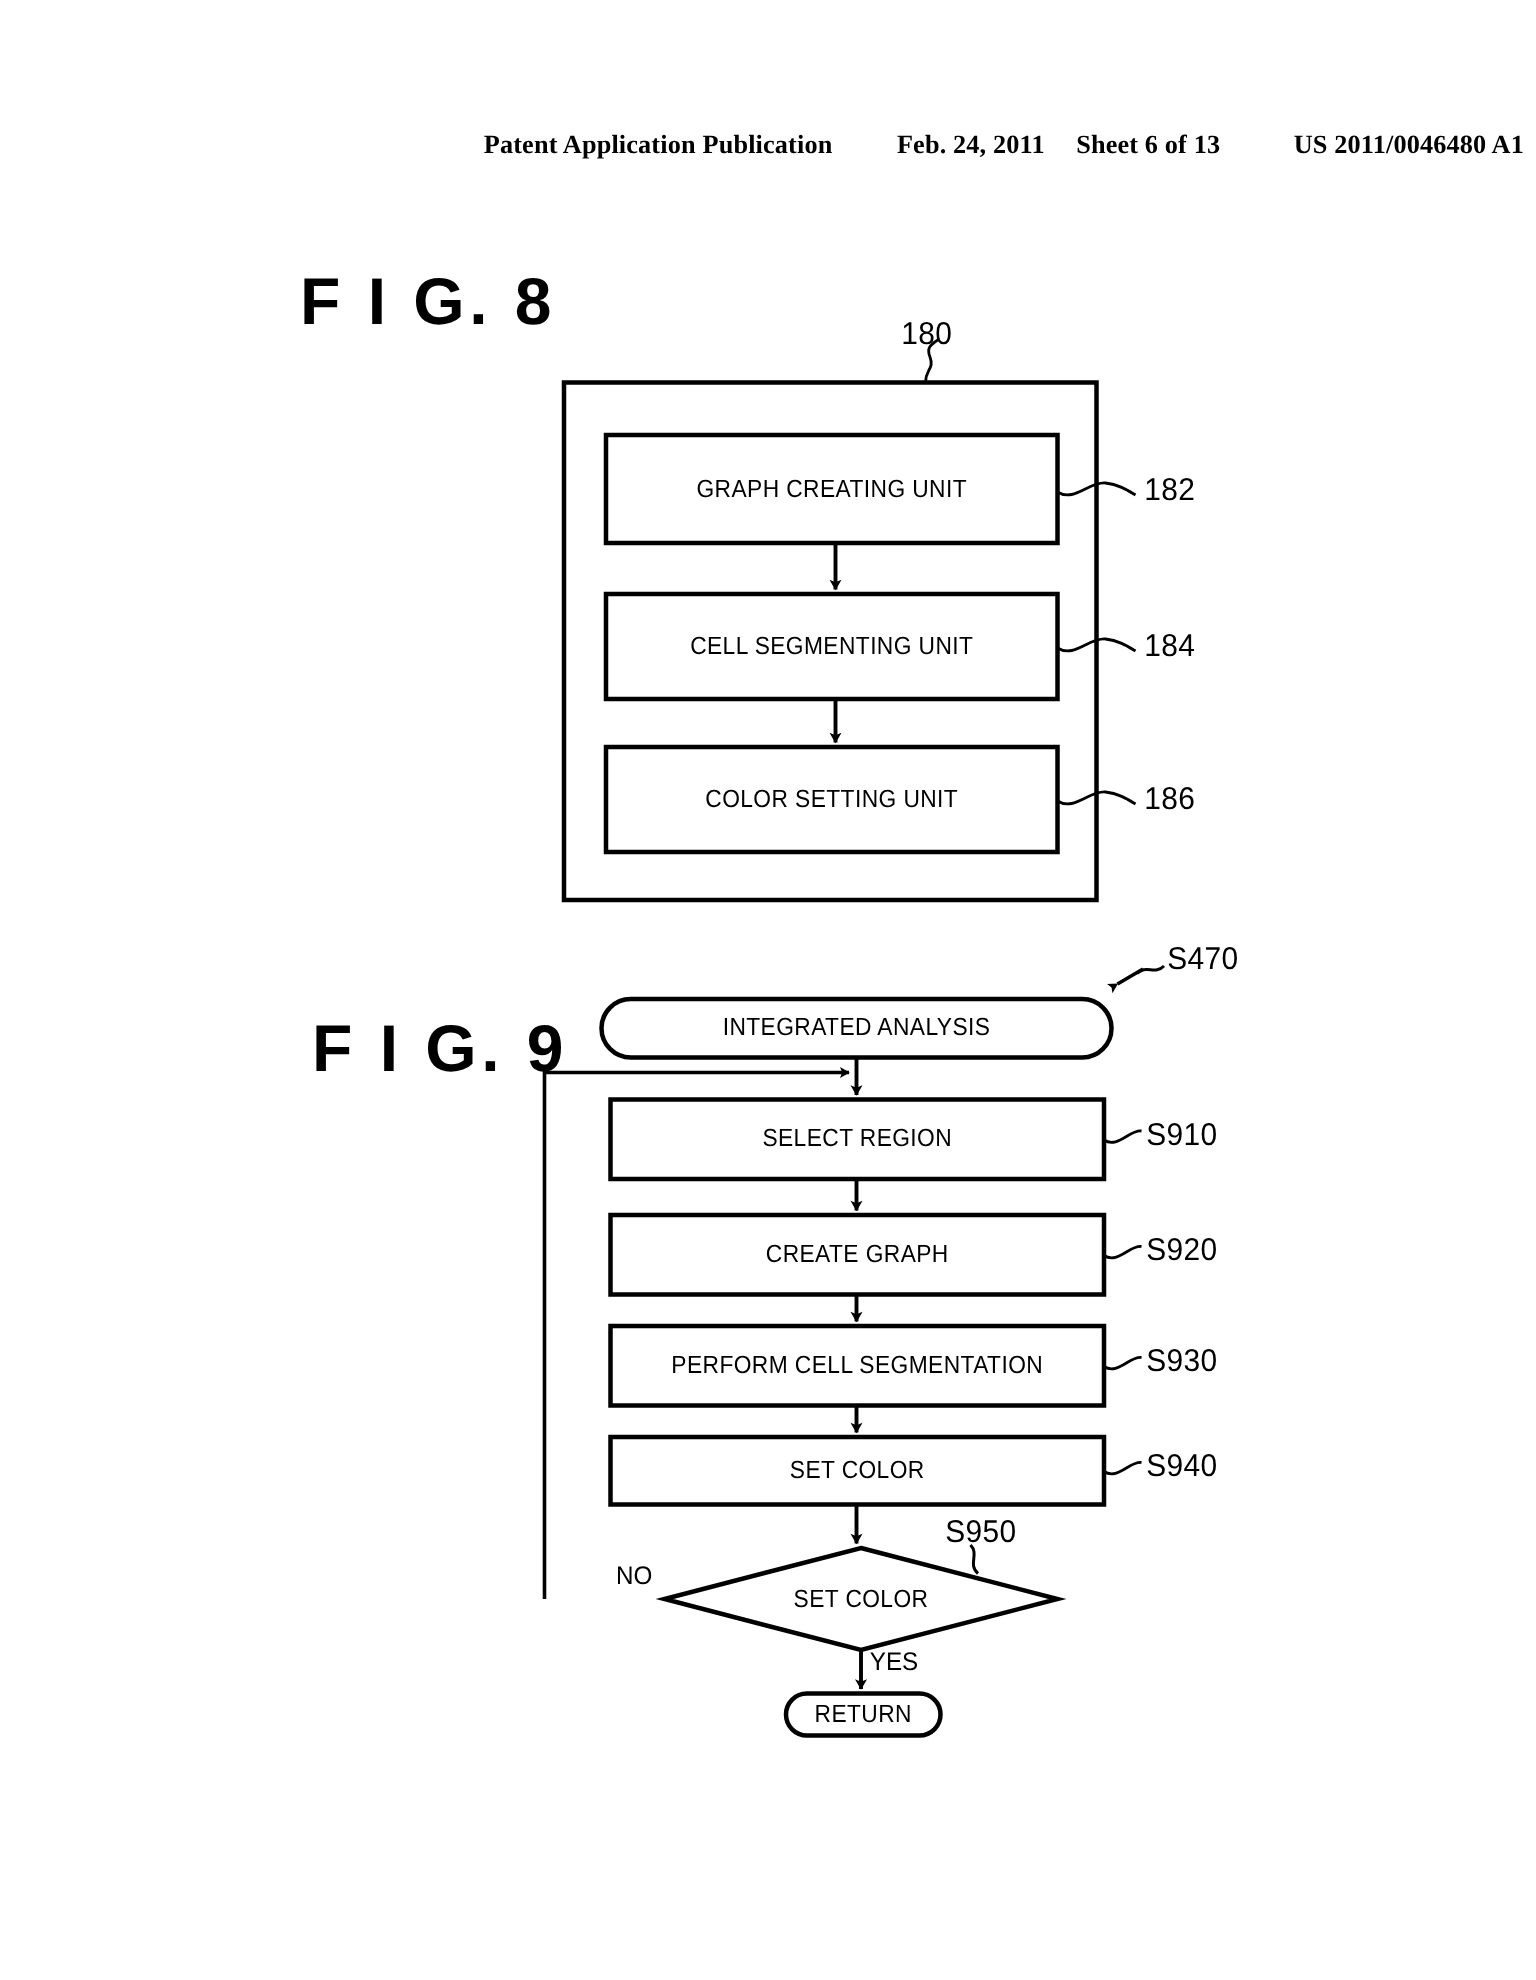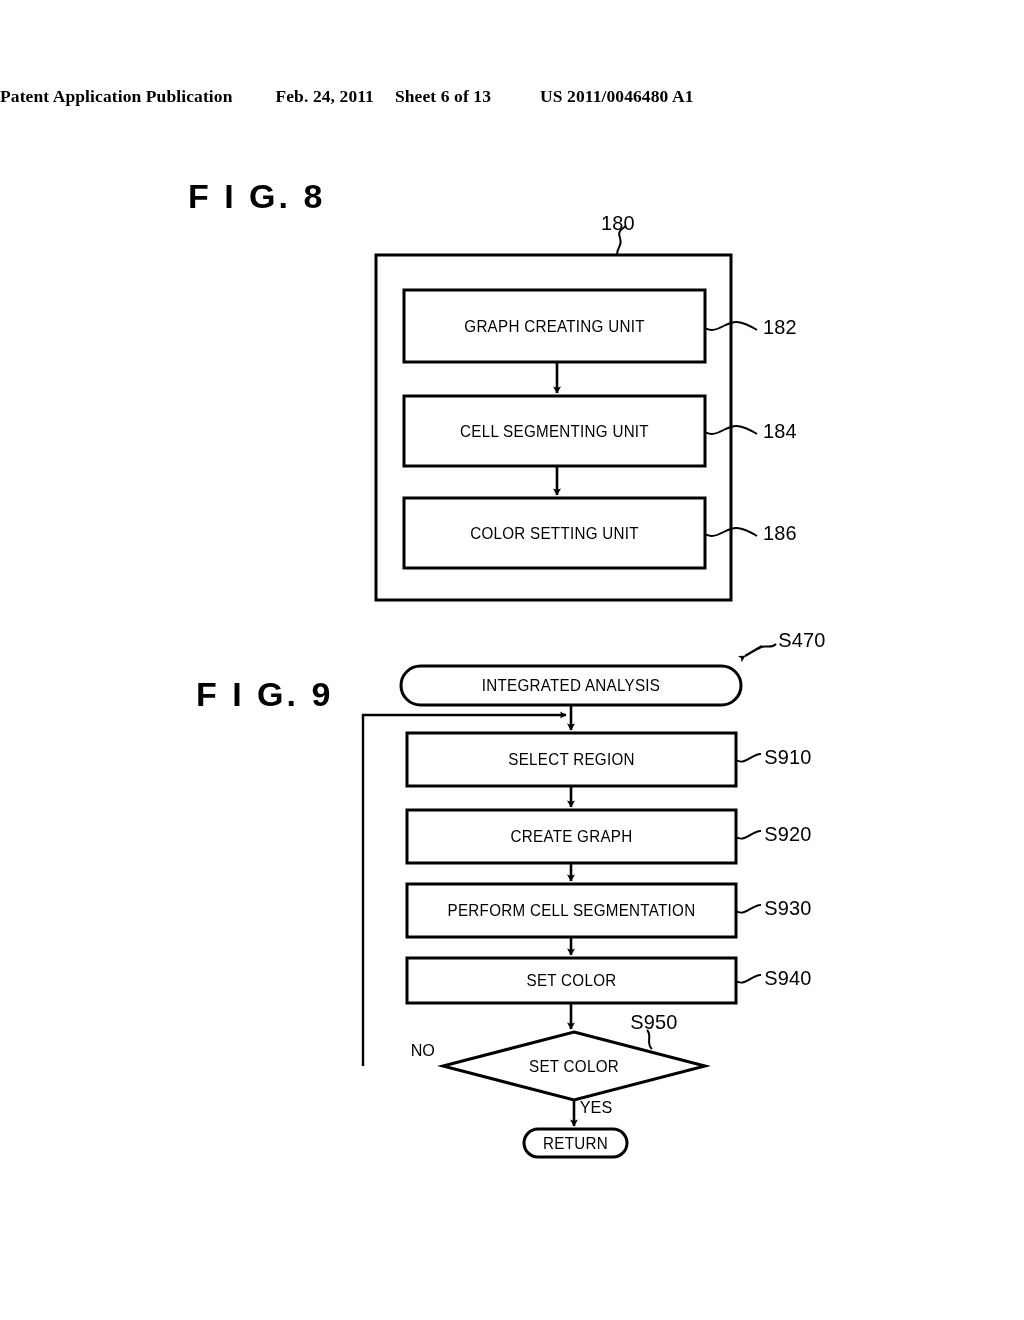--- a/index.html
+++ b/index.html
@@ -15,40 +15,41 @@
     color: #000000;
     overflow: hidden;
   }
 
   
   .page-header {
     position: absolute;
     top: 86px;
     left: 0;
     width: 1016px;
-    text-align: left;
+    text-align: right;
     font-family: "Liberation Serif", serif;
     font-weight: bold;
     font-size: 17.5px;
     letter-spacing: 0.1px;
     white-space: nowrap;
   }
   .page-header .hdr-seg { display: inline-block; }
   .gap-a { display: inline-block; width: 34px; }
   .gap-b { display: inline-block; width: 12px; }
   .gap-c { display: inline-block; width: 40px; }
 
   
   .fig-label {
     position: absolute;
     font-family: "Liberation Sans", sans-serif;
     font-weight: bold;
-    font-size: 34px;
+    font-size: 44px;
     letter-spacing: 3px;
     white-space: nowrap;
+    margin-left: 12px;
   }
   #fig8-label { left: 188px; top: 177px; }
   #fig9-label { left: 196px; top: 675px; }
 
   
   .diagram-svg {
     position: absolute;
     left: 0;
     top: 0;
     width: 1024px;

